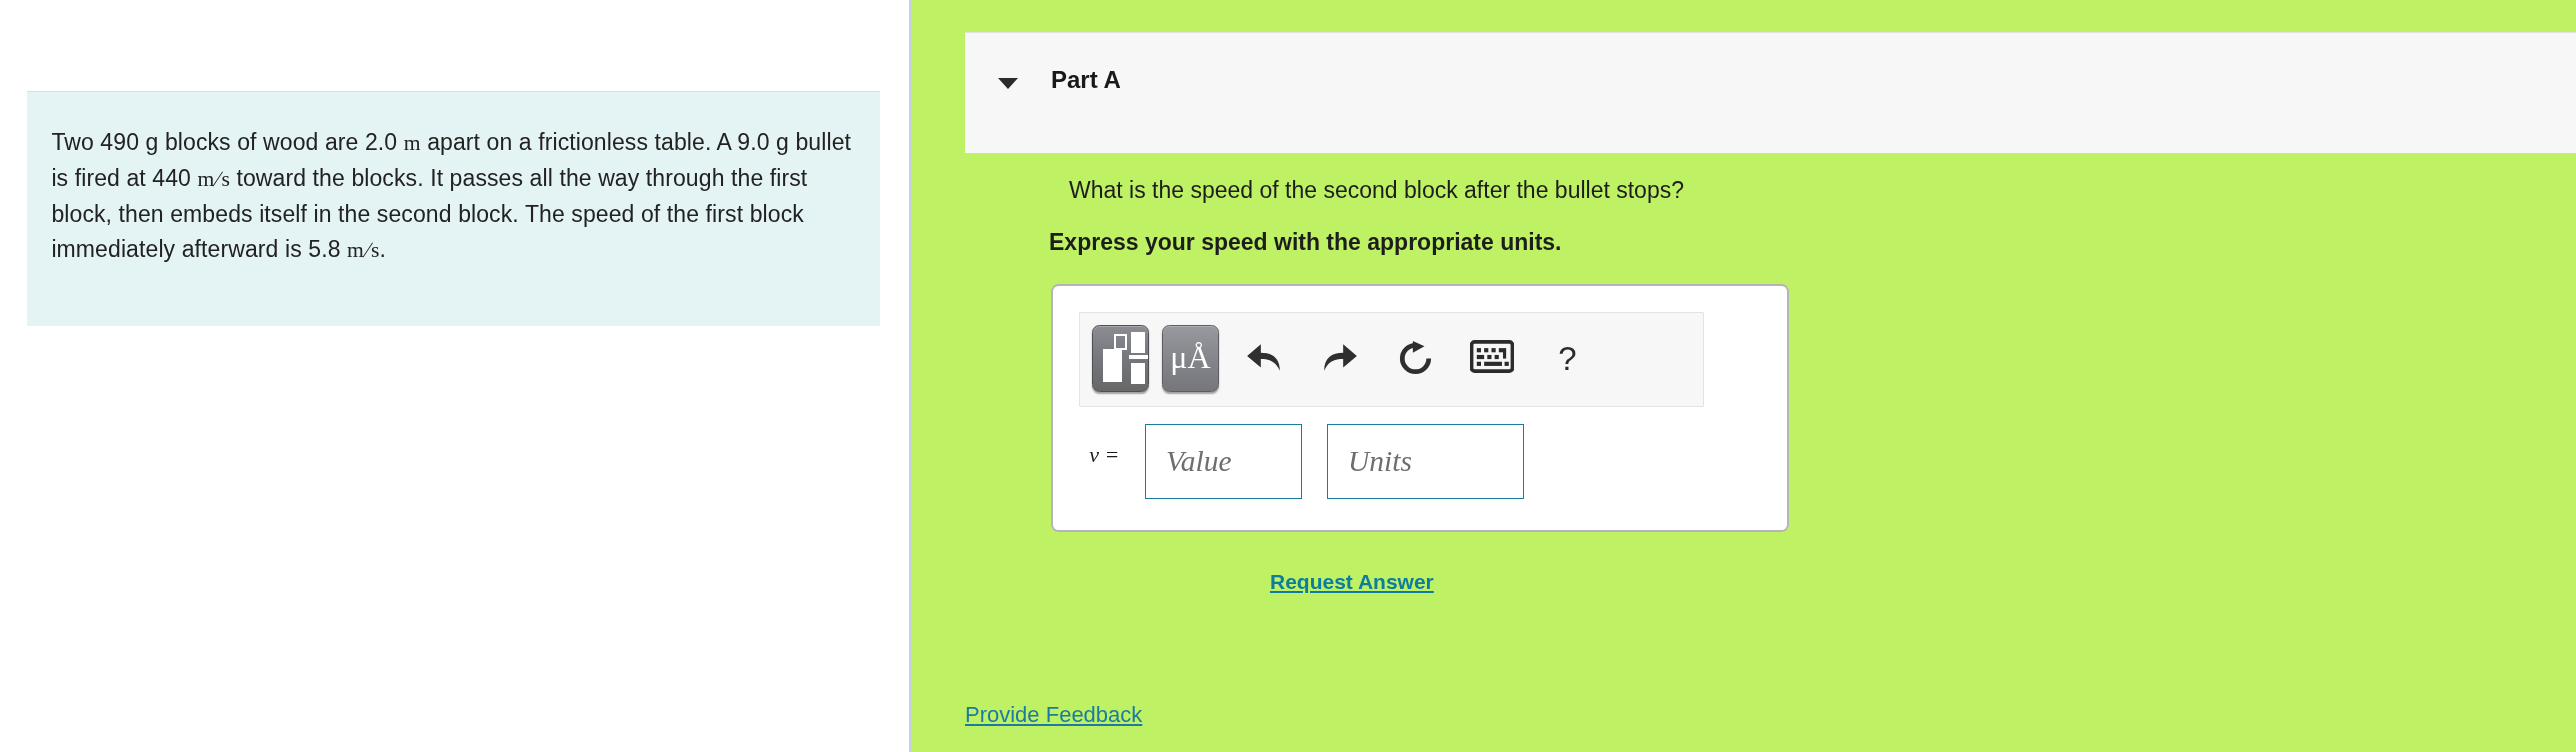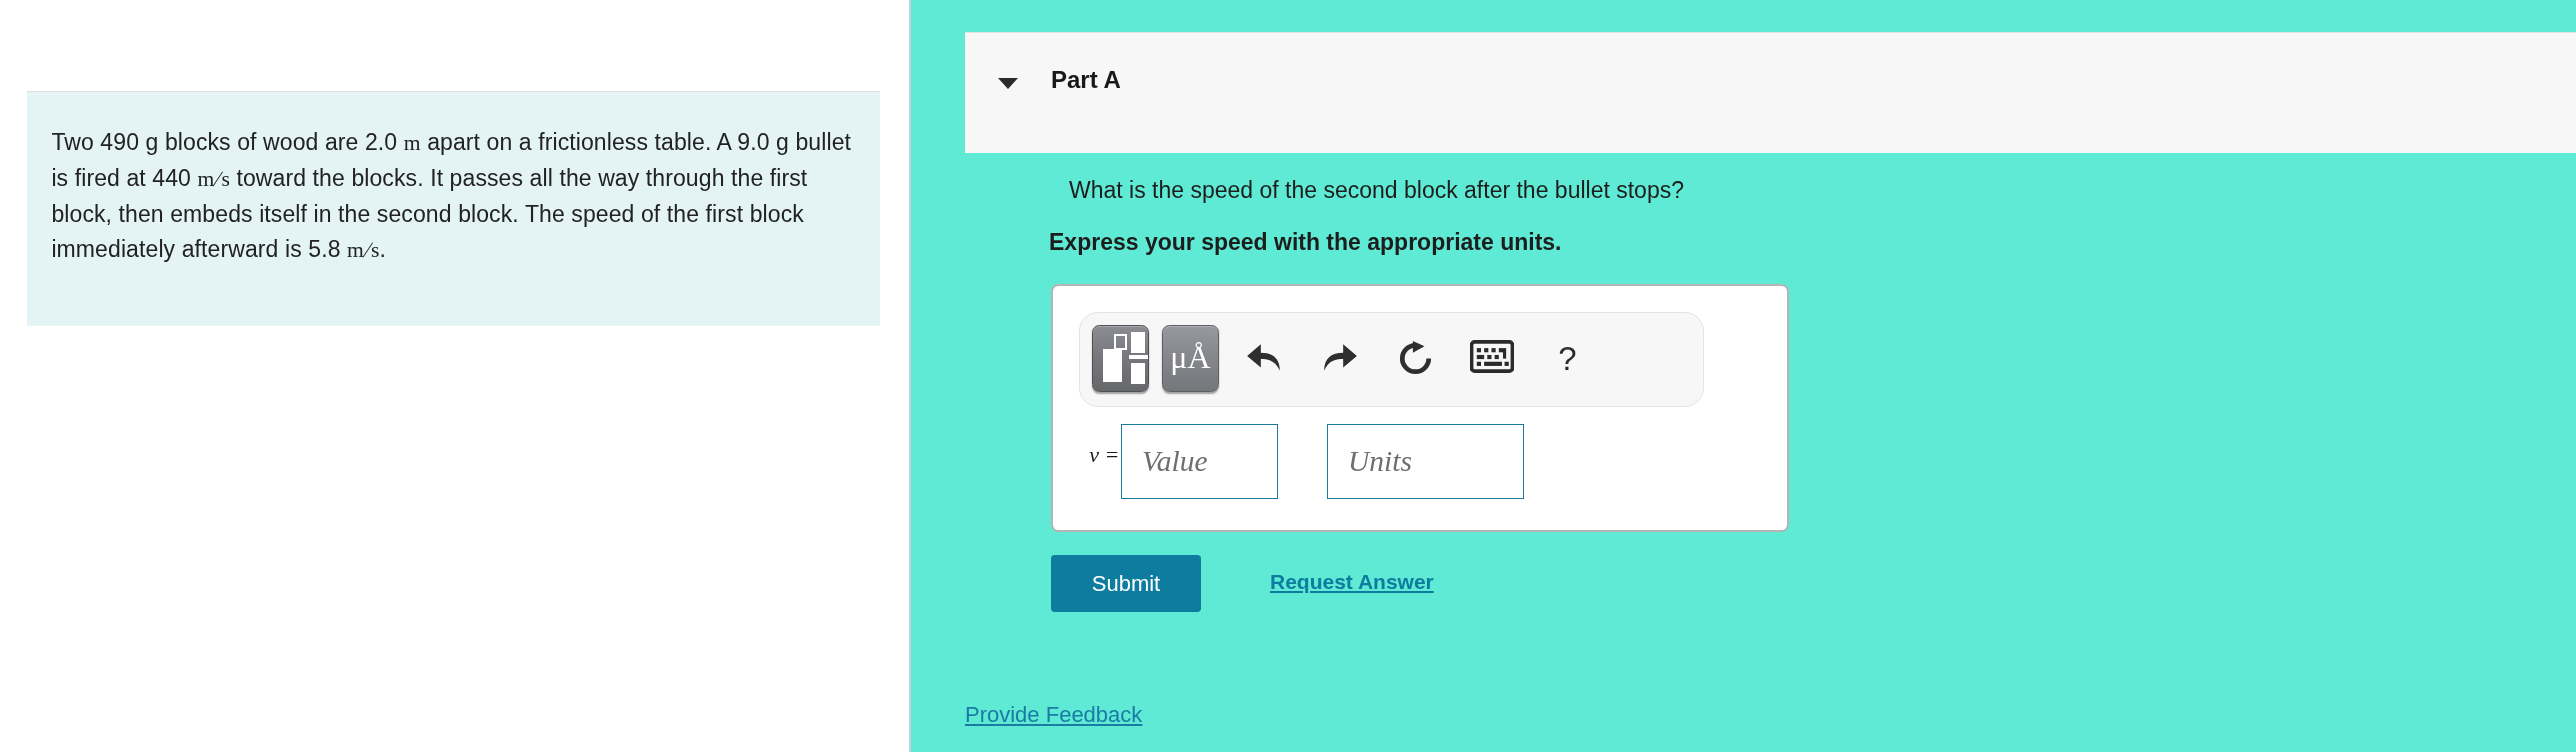--- a/index.html
+++ b/index.html
@@ -67,21 +67,21 @@
     width: 1.6px;
     height: 752px;
     background: #c3d2e2;
   }
 
   
   #right-pane {
     position: absolute;
     left: 911px; top: 0;
     width: 1665px; height: 752px;
-    background: #5eead4;
+    background: #bef264;
   }
 
   #part-header {
     position: absolute;
     left: 54px;
     top: 32px;
     width: 1611px;
     height: 121px;
     background: #f7f7f7;
     border-top: 1.6px solid #e2e2e2;
@@ -137,21 +137,21 @@
   }
 
   #toolbar {
     position: absolute;
     left: 26px;
     top: 26px;
     width: 625px;
     height: 95px;
     background: #f7f7f7;
     border: 1.6px solid #e3e3e3;
-    border-radius: 19px;
+    border-radius: 1px;
     box-sizing: border-box;
   }
   .tb-btn {
     position: absolute;
     top: 11.6px;
     width: 57px;
     height: 67px;
     border-radius: 7.4px;
     cursor: pointer;
     box-sizing: border-box;
@@ -230,21 +230,21 @@
     font-size: 29.5px;
     color: #6e6e6e;
     padding: 0 0 0 20px;
     outline: none;
   }
   .ans-input::placeholder {
     color: #6e6e6e;
     opacity: 1;
     font-style: italic;
   }
-  #value-input { left: 68px; width: 157px; }
+  #value-input { left: 92px; width: 157px; }
   #units-input { left: 274px; width: 197px; }
 
   
   #submit-button {
     position: absolute;
     left: 140px;
     top: 555px;
     width: 150px;
     height: 57px;
     background: #0d7c9f;
@@ -359,19 +359,18 @@
     </div>
 
     <div id="answer-row">
       <div id="var-label">v =</div>
       <input class="ans-input" id="value-input" type="text" placeholder="Value" style="">
       <input class="ans-input" id="units-input" type="text" placeholder="Units" style="">
     </div>
 
   </div>
 
-  <button id="submit-button">Submit</button>
   <span id="request-answer-link">Request Answer</span>
 
   <span id="provide-feedback-link">Provide Feedback</span>
 
 </div>
 
 
 </body></html>

